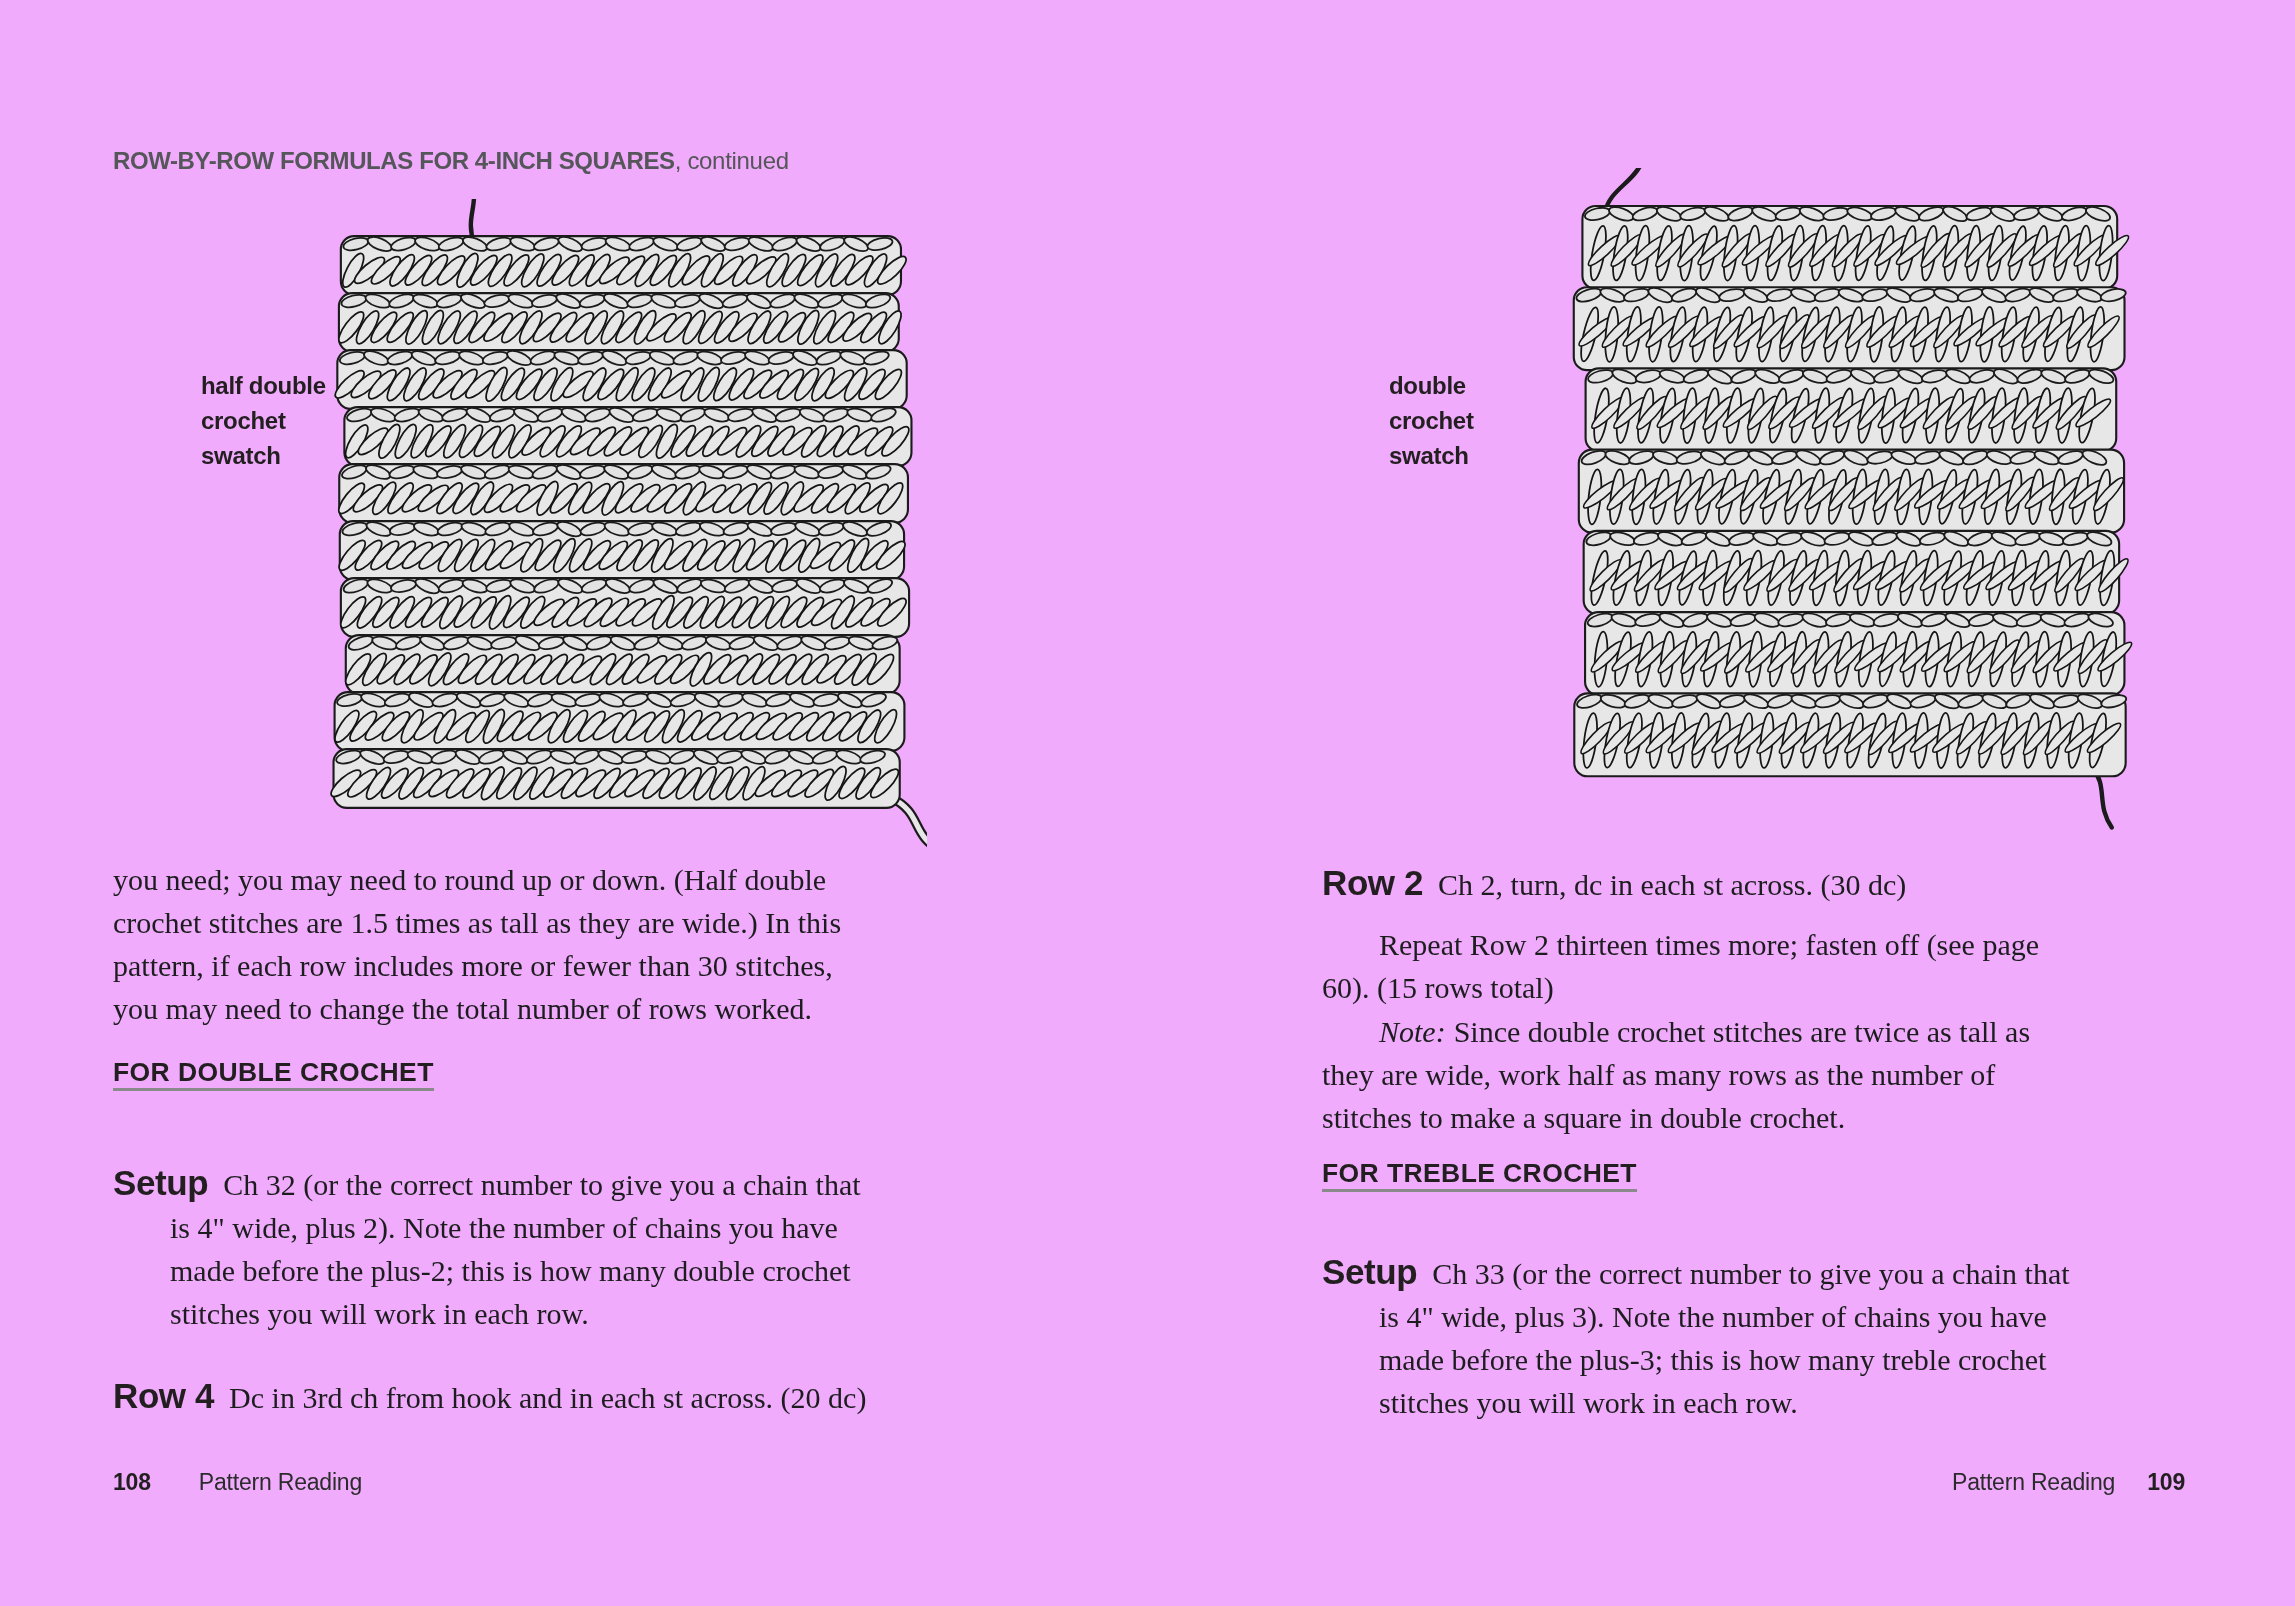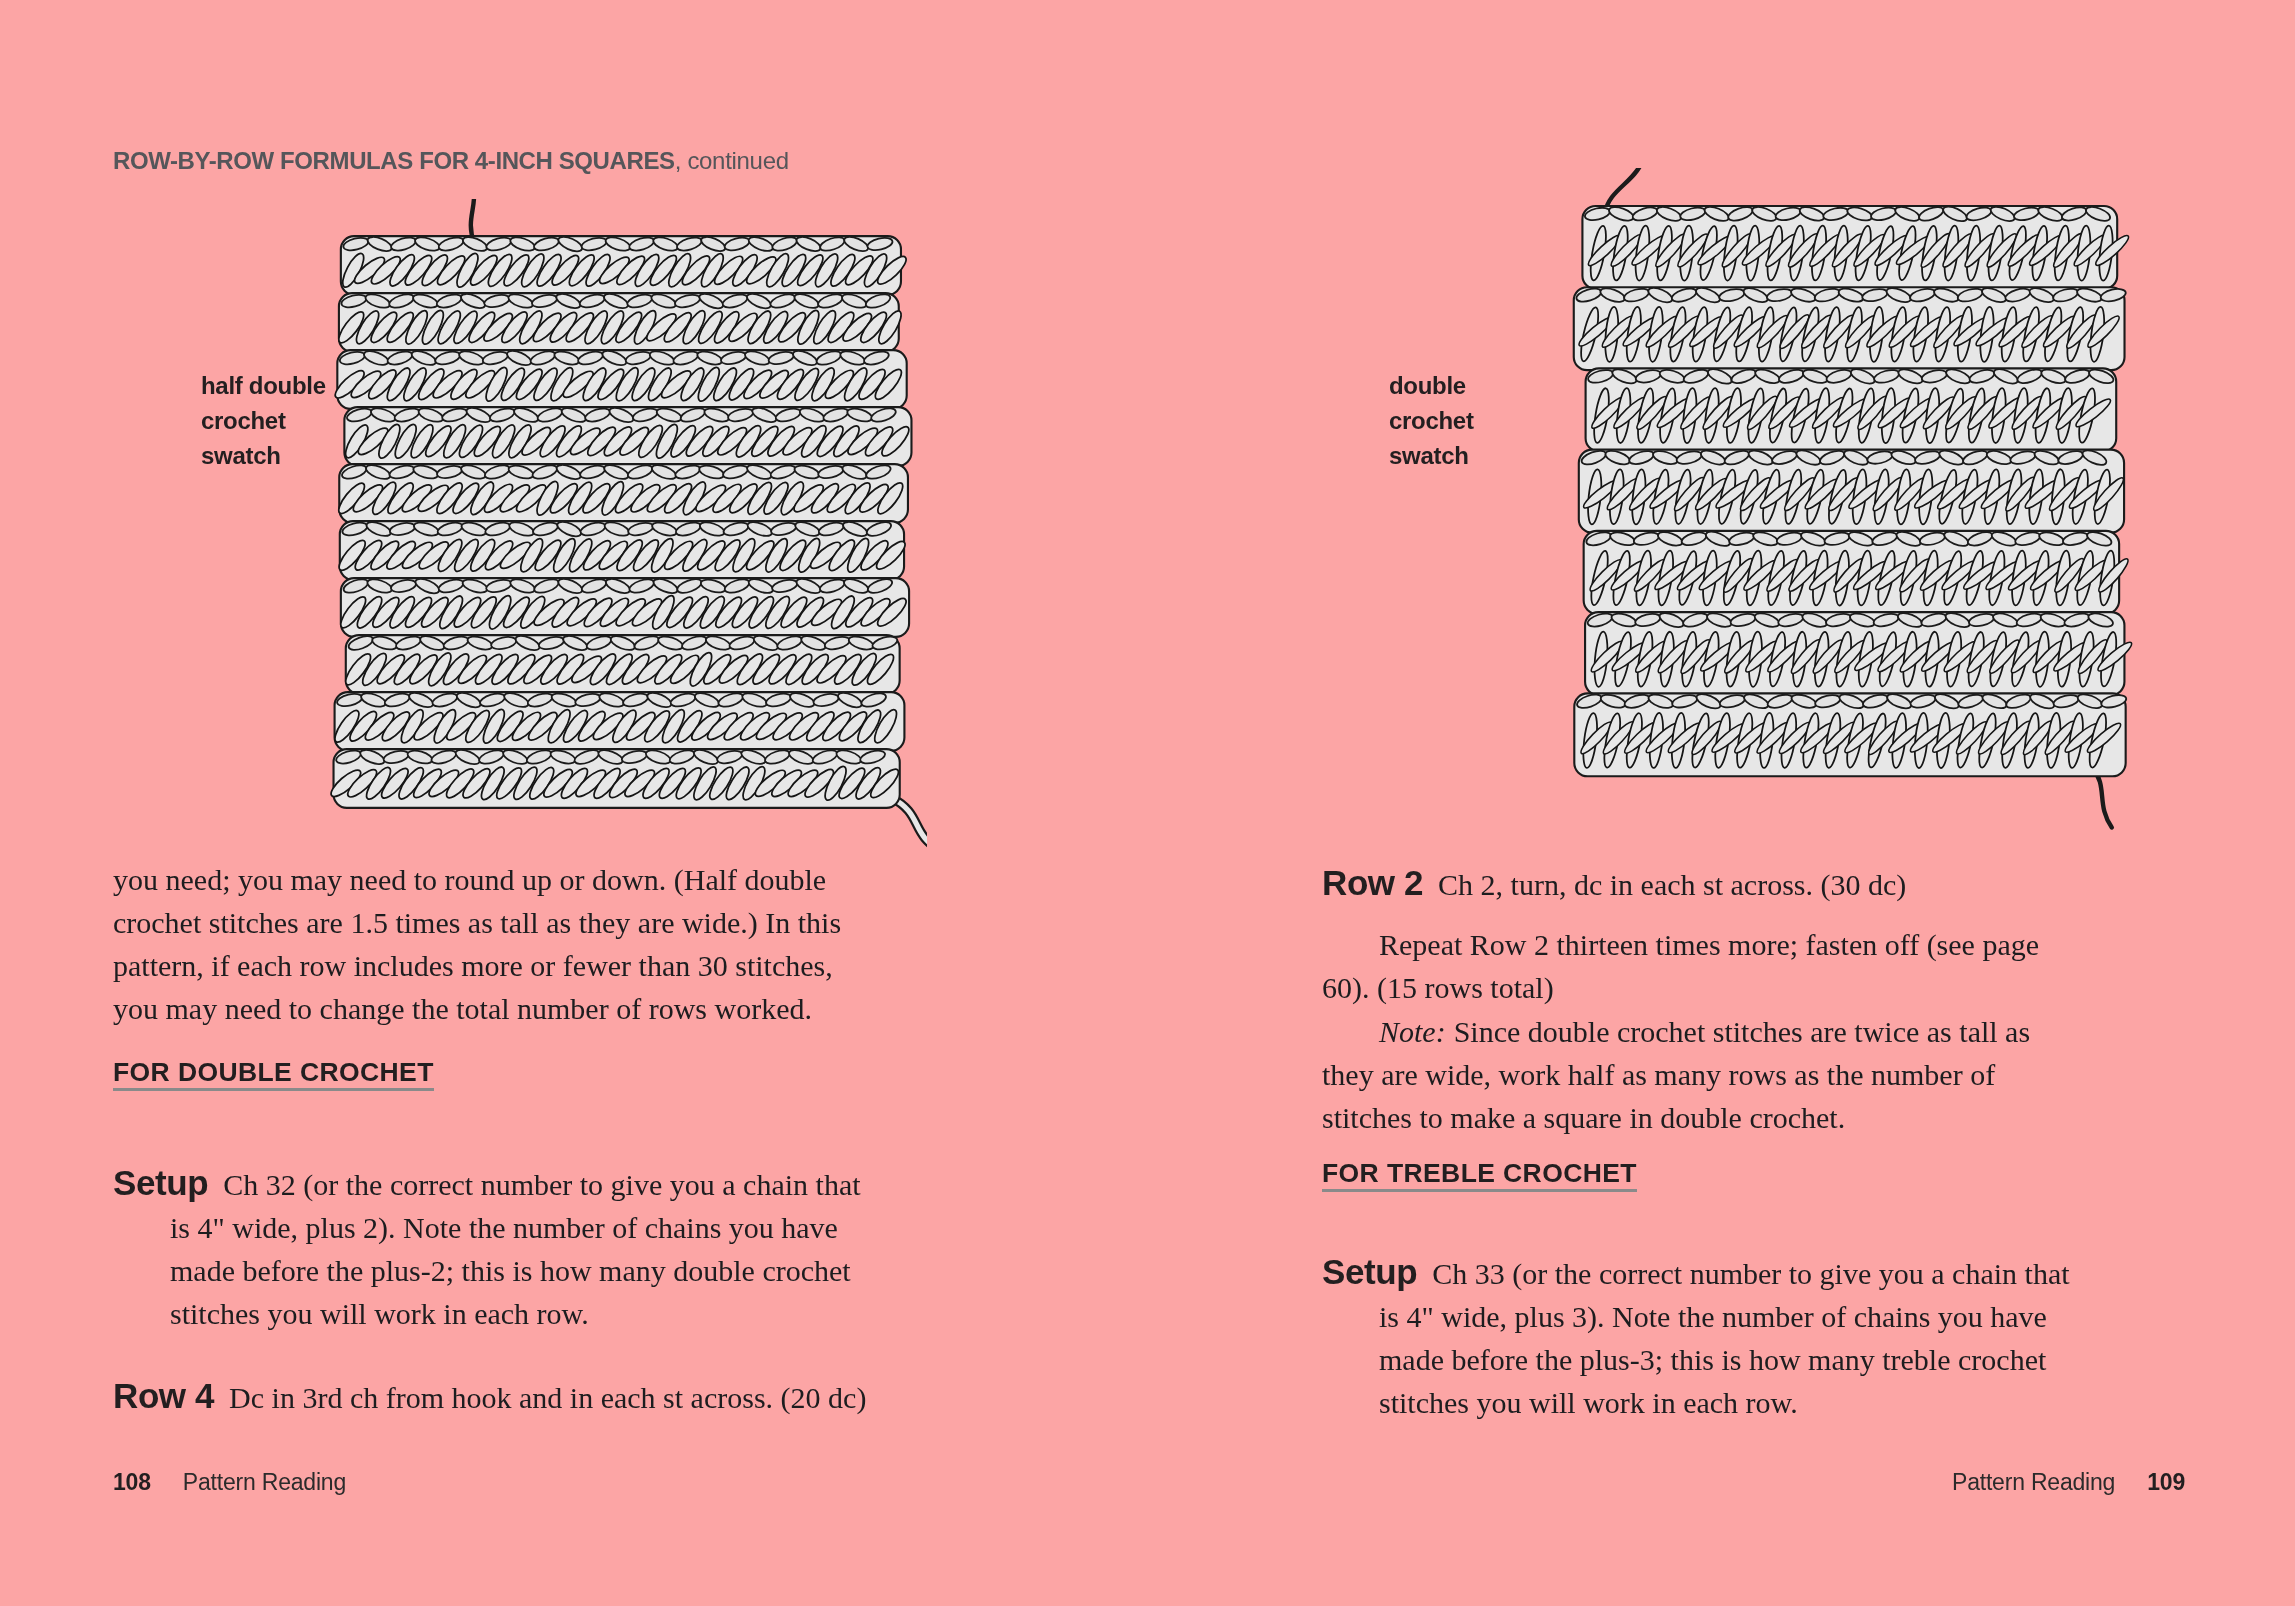--- a/index.html
+++ b/index.html
@@ -1,16 +1,16 @@
 <!DOCTYPE html>
 <html style="font-size:14px"><head>
 <meta charset="utf-8">
 <style>
   html,body{margin:0;padding:0;background:#ffffff;}
-  #spread{position:relative;width:2295px;height:1607px;background:#fca5a5;overflow:hidden;
+  #spread{position:relative;width:2295px;height:1607px;background:#f0abfc;overflow:hidden;
           font-family:"Liberation Serif",serif;color:#1d1d1f;}
 
   
   .runhead{position:absolute;left:113px;top:147px;font-family:"Liberation Sans",sans-serif;
            font-size:24px;letter-spacing:-0.3px;color:#55565a;white-space:nowrap;}
   .runhead b{font-weight:bold;letter-spacing:-0.4px;}
 
   
   .figlabel{position:absolute;font-family:"Liberation Sans",sans-serif;font-weight:bold;
             font-size:24px;line-height:35px;color:#231f20;white-space:pre-line;letter-spacing:-0.3px;}
@@ -45,21 +45,21 @@
   #note-right{left:1322px;top:980px;width:918px;}
   #sechead-right{left:1322px;top:1158px;}
   #setup-right{left:1322px;top:1220px;width:936px;}
 
   
   .folio{position:absolute;top:1469px;font-family:"Liberation Sans",sans-serif;font-size:23px;
          color:#2b2b2b;letter-spacing:-0.2px;white-space:nowrap;}
   #folio-left{left:113px;}
   #folio-right{left:1322px;width:863px;text-align:right;}
   .folio b{font-weight:bold;color:#231f20;}
-  #folio-left b{margin-right:32px;}
+  #folio-left b{margin-right:48px;}
   #folio-right b{margin-left:32px;}
 </style>
 </head>
 <body>
 
 <div id="spread">
 
   <div class="runhead"><b>ROW-BY-ROW FORMULAS FOR 4-INCH SQUARES</b><span>, continued</span></div>
 
   <div class="figlabel" id="figlabel-left">half double

